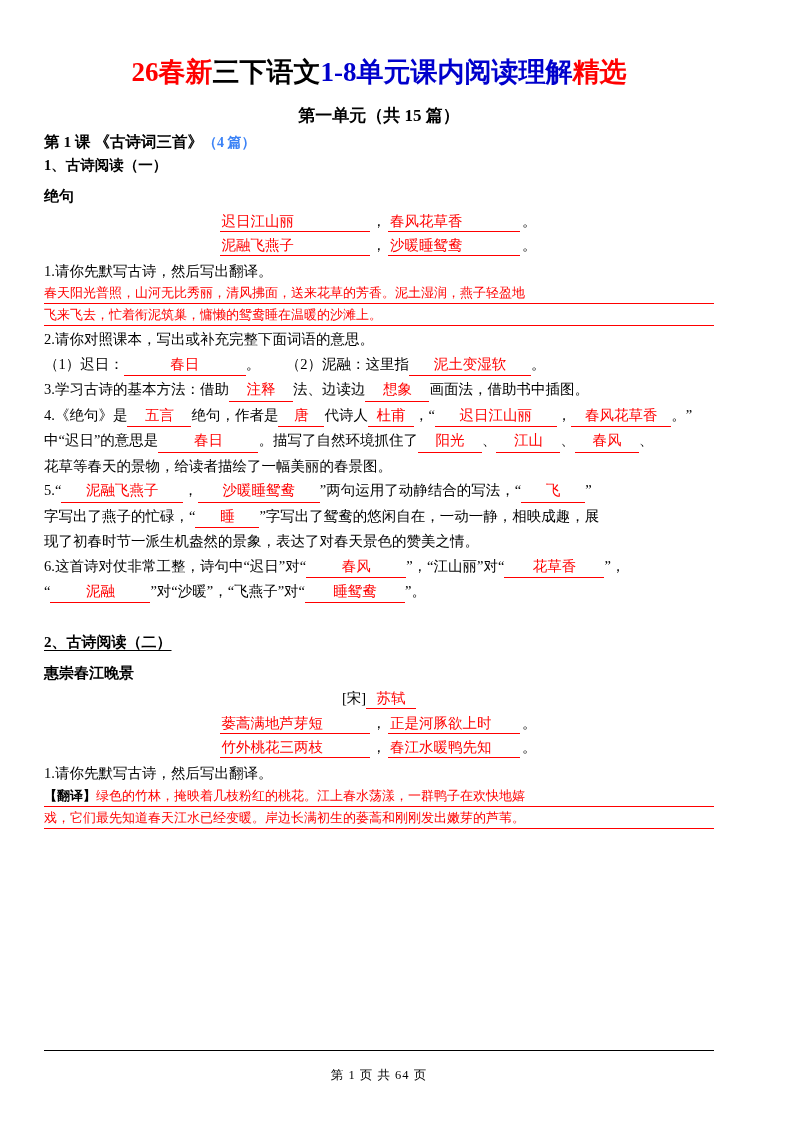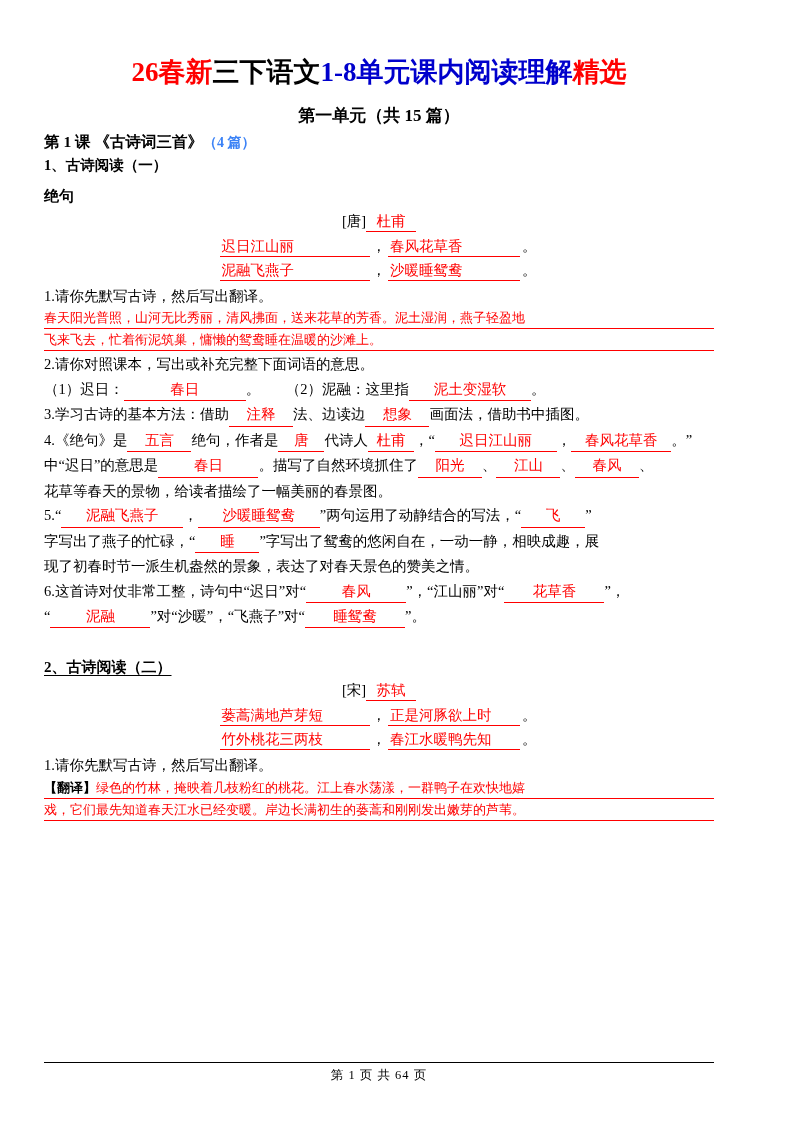--- a/index.html
+++ b/index.html
@@ -130,21 +130,21 @@
   }
   .black-txt { color: #000; }
   .trans-tag { color: #000; font-weight: bold; }
   
   .footer {
     position: absolute;
     left: 44px;
     right: 44px;
     bottom: 38px;
     border-top: 1px solid #000;
-    padding-top: 4px;
+    padding-top: 16px;
     text-align: center;
     font-size: 12.5px;
     letter-spacing: 1px;
   }
   .gap-md { height: 14px; }
 </style>
 </head>
 <body>
 
 <div class="page">
@@ -154,23 +154,20 @@
   </div>
   <div class="doc-subtitle">第一单元（共 15 篇）</div>
 
   <div class="lesson-head">
     <span>第 1 课  《古诗词三首》</span><span class="paren">（4 篇）</span>
   </div>
 
   <div class="sec-head">1、古诗阅读（一）</div>
 
   <div class="poem-title">绝句</div>
-  <div class="poem-author">
-    <span>[唐]</span><span class="ans">杜甫</span>
-  </div>
   <div class="poem-line">
     <span class="fill">迟日江山丽</span><span class="sep">，</span><span class="fill w2">春风花草香</span><span class="sep">。</span>
   </div>
   <div class="poem-line">
     <span class="fill">泥融飞燕子</span><span class="sep">，</span><span class="fill w2">沙暖睡鸳鸯</span><span class="sep">。</span>
   </div>
 
   <div class="q">1.请你先默写古诗，然后写出翻译。</div>
   <div class="para-ans">
     <span class="seg">春天阳光普照，山河无比秀丽，清风拂面，送来花草的芳香。泥土湿润，燕子轻盈地</span>
@@ -208,20 +205,21 @@
     <span>6.这首诗对仗非常工整，诗句中“迟日”对“</span><span class="u w-lg">春风</span><span>”，“江山丽”对“</span><span class="u w-lg">花草香</span><span>”，</span>
   </div>
   <div class="q">
     <span>“</span><span class="u w-lg">泥融</span><span>”对“沙暖”，“飞燕子”对“</span><span class="u w-lg">睡鸳鸯</span><span>”。</span>
   </div>
 
   <div class="gap-md"></div>
 
   <div class="sec-head-2">2、古诗阅读（二）</div>
 
+  <div class="poem-title">惠崇春江晚景</div>
   <div class="poem-author">
     <span>[宋]</span><span class="ans">苏轼</span>
   </div>
   <div class="poem-line">
     <span class="fill">蒌蒿满地芦芽短</span><span class="sep">，</span><span class="fill w2">正是河豚欲上时</span><span class="sep">。</span>
   </div>
   <div class="poem-line">
     <span class="fill">竹外桃花三两枝</span><span class="sep">，</span><span class="fill w2">春江水暖鸭先知</span><span class="sep">。</span>
   </div>
 

